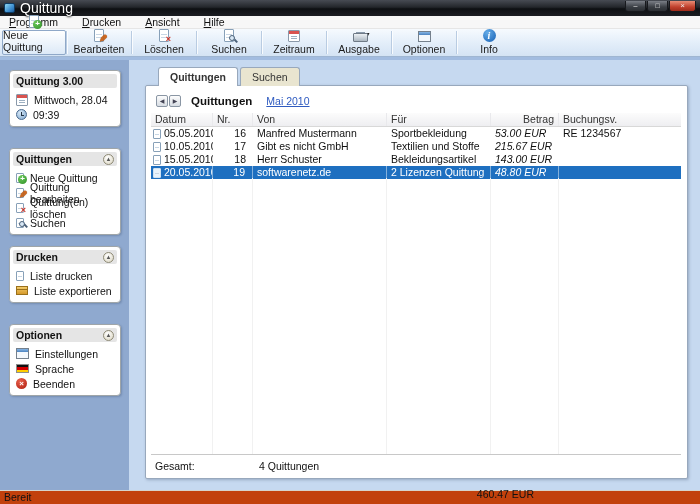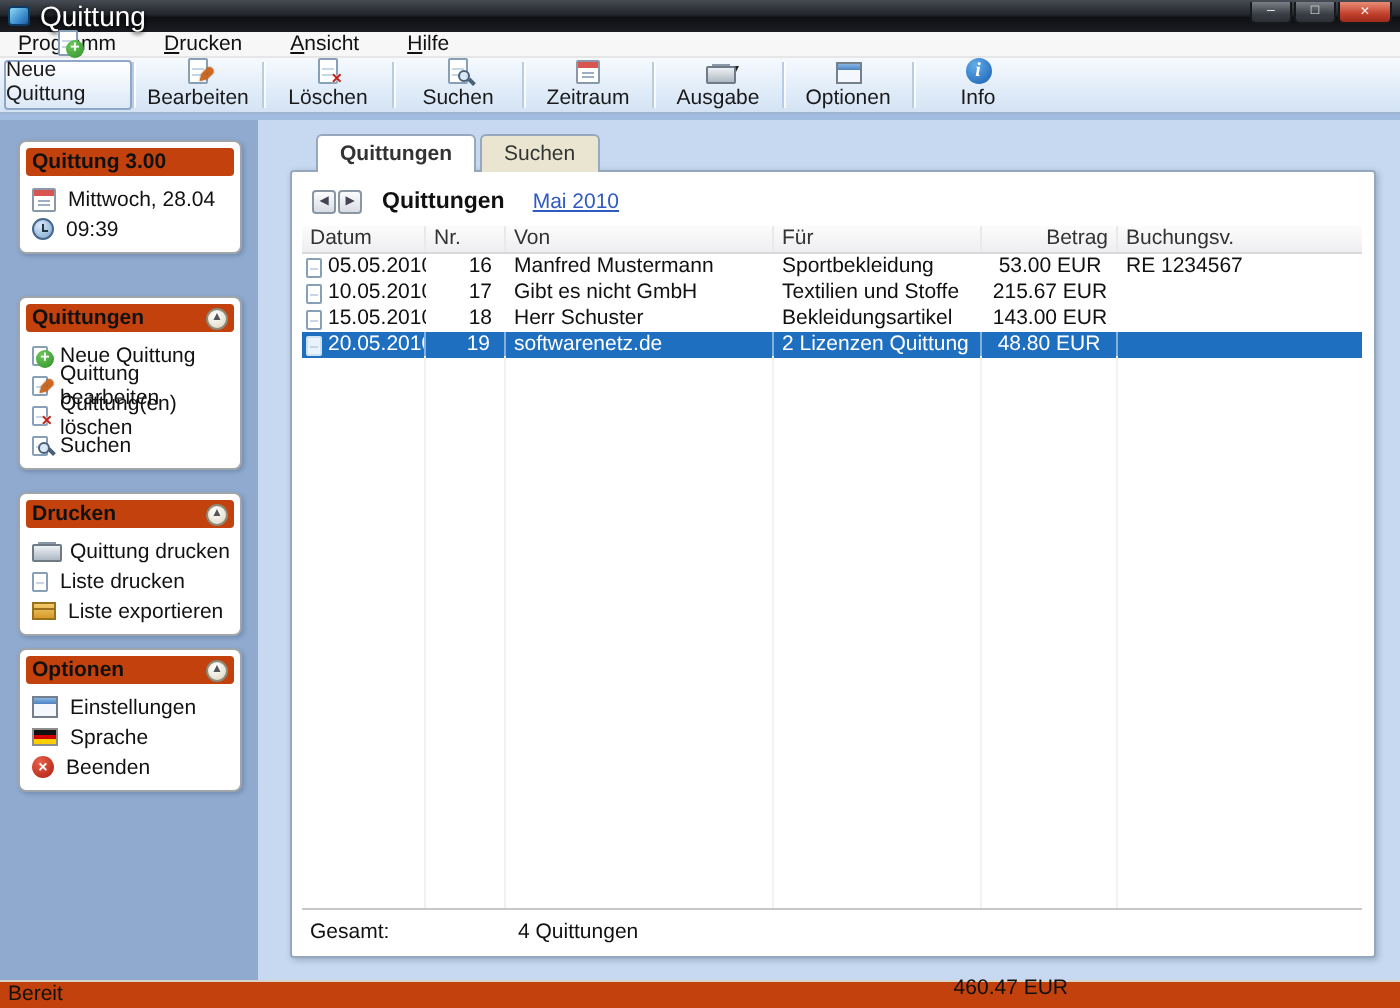--- a/index.html
+++ b/index.html
@@ -107,21 +107,21 @@
           color:#FFF; font-size:8px; font-weight:bold; line-height:11px; text-align:center; }
   .quit::after { content:"\00D7"; }
   .box { width:12px; height:9px; background:linear-gradient(#F2CB6B,#D69A2B); border:1px solid #9A701B; }
   .box::before { content:""; position:absolute; left:0; right:0; top:2px; height:1px; background:#9A701B; }
   
   .content { position:relative; height:430px; background:#C6D9F0; }
   .side-strip { position:absolute; left:0; top:0; width:129px; height:100%; background:#8FA9CF; }
   .side-panel { position:absolute; left:9px; width:112px; background:#FFF;
                 border:1px solid #9FA5A8; border-radius:4px; padding:3px;
                 box-shadow:1px 1px 2px rgba(40,60,90,.25); }
-  .sp-header { background:#c2410c; border-radius:2px; height:14px; padding:0 3px;
+  .sp-header { background:#e5e5e5; border-radius:2px; height:14px; padding:0 3px;
                display:flex; align-items:center; font-weight:bold; }
   .collapse-btn { margin-left:auto; width:11px; height:11px; border-radius:50%;
                   background:radial-gradient(circle at 40% 30%,#FFF,#DAD5C0);
                   border:1px solid #8E8A76; font-size:6px; line-height:9px; text-align:center; color:#555; }
   .sp-items { padding:4px 1px 1px 3px; }
   .sp-item { display:flex; align-items:center; gap:6px; height:15px; color:#111; }
   
   .tabs { position:absolute; left:158px; top:7px; display:flex; gap:2px; z-index:2; }
   .tab { height:19px; padding:3px 11px 0; border:1px solid #98A8BC; border-bottom:none;
          border-radius:3px 3px 0 0; background:#E9E5D0; color:#333; }
@@ -138,21 +138,21 @@
   .table { position:absolute; left:5px; right:6px; top:27px; }
   .thead, .trow, .tgrid { display:grid; grid-template-columns:62px 40px 134px 104px 68px 1fr; }
   .thead { height:14px; background:linear-gradient(#FCFCFC,#EEEEF1); border-bottom:1px solid #D8D8D8; color:#333; }
   .th { padding:0 4px; line-height:13px; border-right:1px solid #E9E9EC; overflow:hidden; white-space:nowrap; }
   .th:last-child { border-right:none; }
   .th.right { text-align:right; }
   .trow { height:13px; line-height:13px; color:#101010; }
   .td { padding:0 4px; overflow:hidden; white-space:nowrap; }
   .td.datum { display:flex; align-items:center; gap:3px; padding-left:2px; }
   .td.nr { text-align:right; padding-right:7px; }
-  .td.betrag { text-align:center; }
+  .td.betrag { text-align:left;font-style:italic; }
   .trow.selected { background:#1E6FC0; color:#FFF; }
   .trow.selected .td { border-right:1px solid rgba(255,255,255,.45); }
   .trow.selected .td:last-child { border-right:none; }
   .trow.selected .doc.small { border-color:#CFE2F2; background-color:#E8F2FB; }
   .tgrid { position:absolute; left:5px; right:6px; top:92px; height:277px; }
   .tgrid > div { border-right:1px solid #F1F1F1; }
   .tgrid > div:last-child { border-right:none; }
   .tfoot { position:absolute; left:5px; right:6px; bottom:6px; height:18px;
            border-top:1px solid #C8C8C8; }
   .f-label { position:absolute; left:4px; top:5px; }
@@ -304,24 +304,20 @@
     </div>
   </div>
 
   <div class="side-panel" style="top:186px;">
     <div class="sp-header">
       <span>Drucken</span>
       <span class="collapse-btn">▲</span>
     </div>
     <div class="sp-items">
       <div class="sp-item">
-        <span class="i printer"></span>
-        <span>Quittung drucken</span>
-      </div>
-      <div class="sp-item">
         <span class="i doc small"></span>
         <span>Liste drucken</span>
       </div>
       <div class="sp-item">
         <span class="i box"></span>
         <span>Liste exportieren</span>
       </div>
     </div>
   </div>
 

